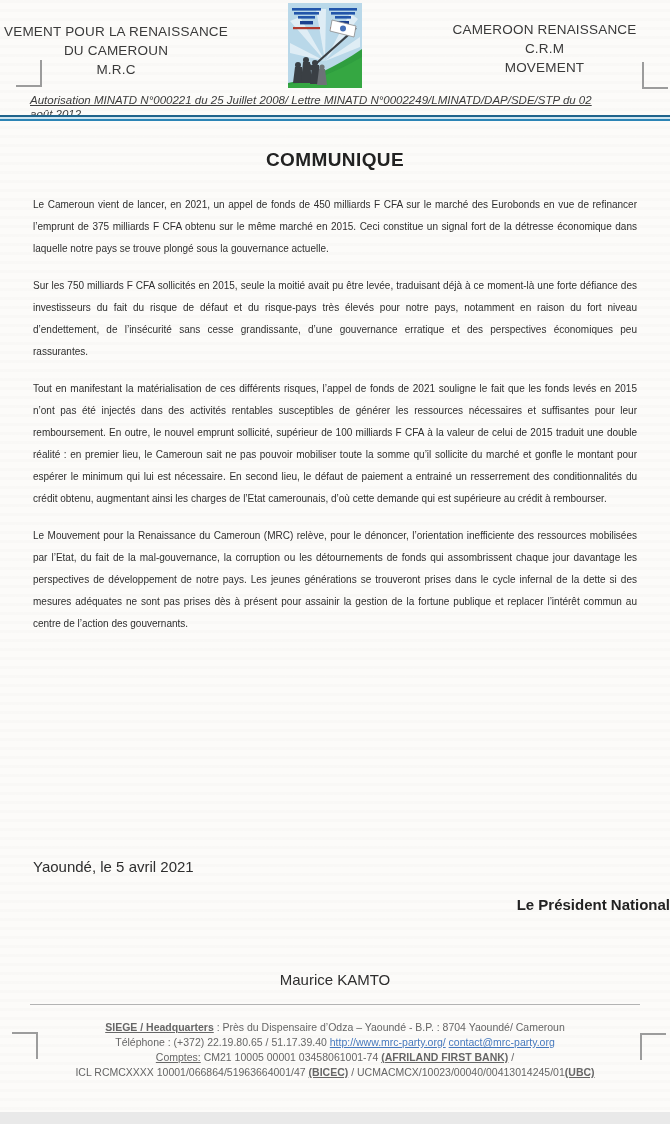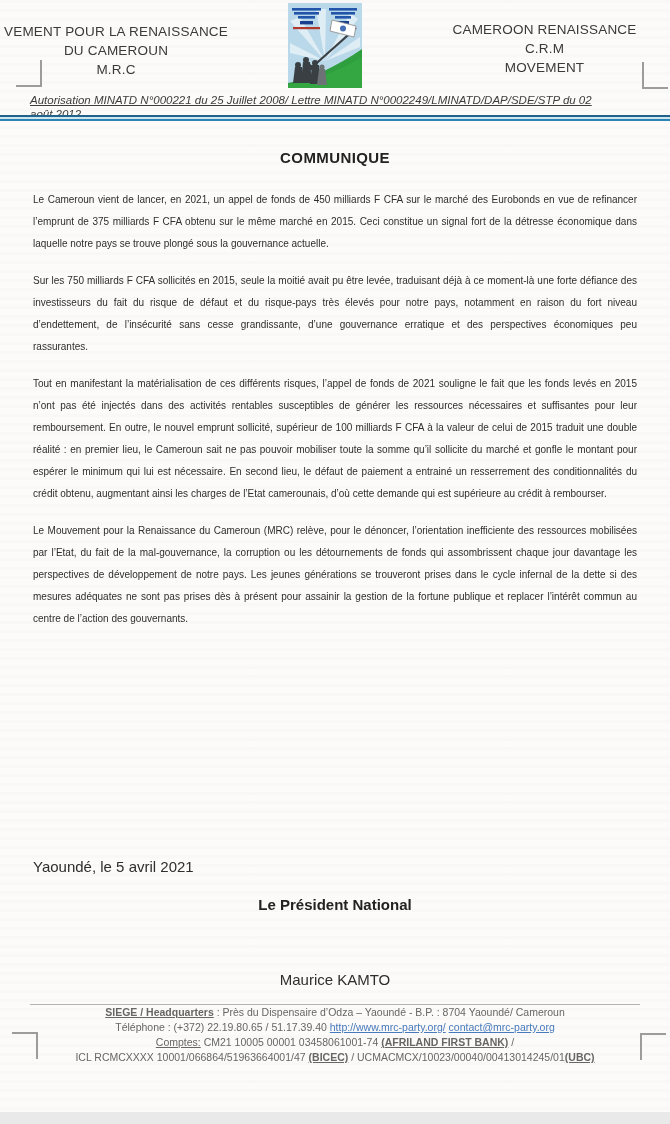--- a/index.html
+++ b/index.html
@@ -31,30 +31,30 @@
 
   
   .mark { position:absolute; width:26px; height:27px; }
   .mark-tl { left:16px;  top:60px;   border-right:2px solid #9c9c9c; border-bottom:2px solid #9c9c9c; }
   .mark-tr { left:642px; top:62px;   border-left:2px solid #9c9c9c;  border-bottom:2px solid #9c9c9c; }
   .mark-bl { left:12px;  top:1032px; border-right:2px solid #9c9c9c; border-top:2px solid #9c9c9c; }
   .mark-br { left:640px; top:1033px; border-left:2px solid #9c9c9c;  border-top:2px solid #9c9c9c; }
 
   
   .body-flow { position:absolute; left:33px; top:149px; width:604px; }
-  .doc-title { text-align:center; font-weight:bold; font-size:15px; letter-spacing:.4px; color:#222; margin-bottom:23px; }
+  .doc-title { text-align:center; font-weight:bold; font-size:19px; letter-spacing:.4px; color:#222; margin-bottom:23px; }
   .body-flow p { font-size:10px; line-height:22px; text-align:justify; color:#2e2e2e; margin-bottom:15px; }
 
   .date-line { position:absolute; left:33px; top:858px; font-size:15px; color:#2e2e2e; }
-  .sig-title { position:absolute; left:0; top:896px; width:670px; text-align:center; font-weight:bold; font-size:15px; color:#222; }
+  .sig-title { position:absolute; left:0; top:896px; width:670px; text-align:right; font-weight:bold; font-size:15px; color:#222; }
   .sig-name  { position:absolute; left:0; top:971px; width:670px; text-align:center; font-size:15px; color:#2e2e2e; }
 
   
   .footer { position:absolute; left:30px; top:1004px; width:610px;
-            border-top:1px solid #b3b3b3; padding-top:0;
+            border-top:1px solid #b3b3b3; padding-top:15px;
             font-size:10.5px; line-height:15px; color:#666; text-align:center; }
   .footer .u  { text-decoration:underline; }
   .footer .b  { font-weight:bold; }
   .footer a   { color:#4679bd; text-decoration:underline; cursor:pointer; }
 </style>
 </head>
 <body>
 
 <div class="page">
 

